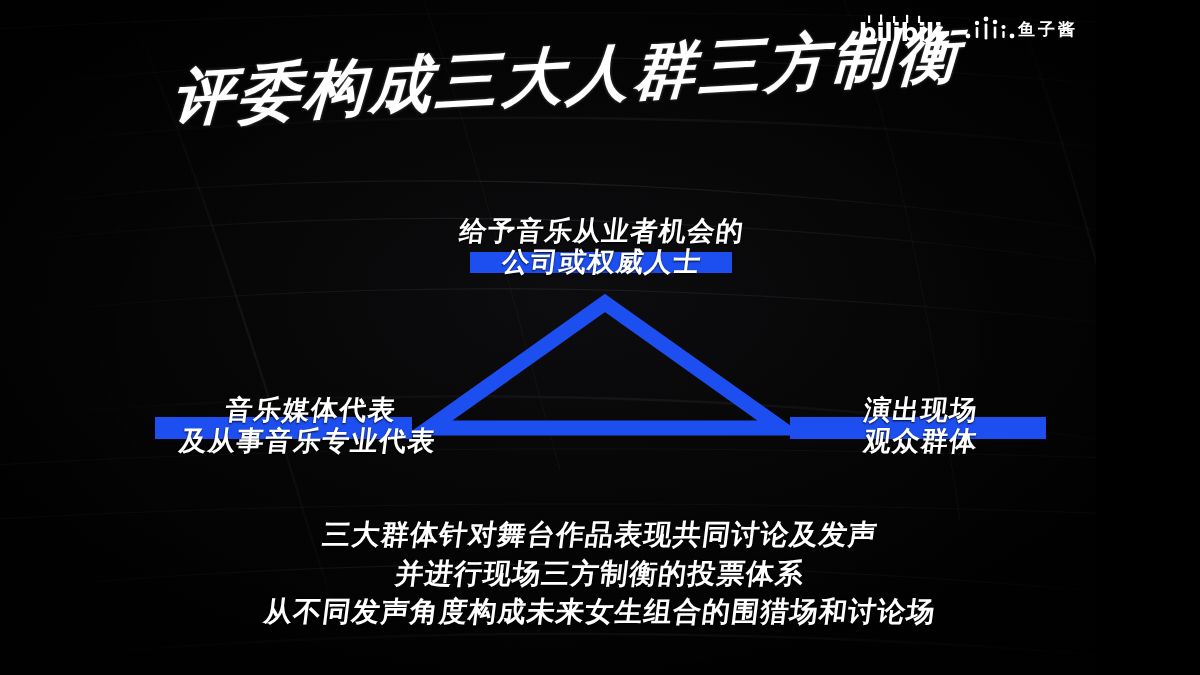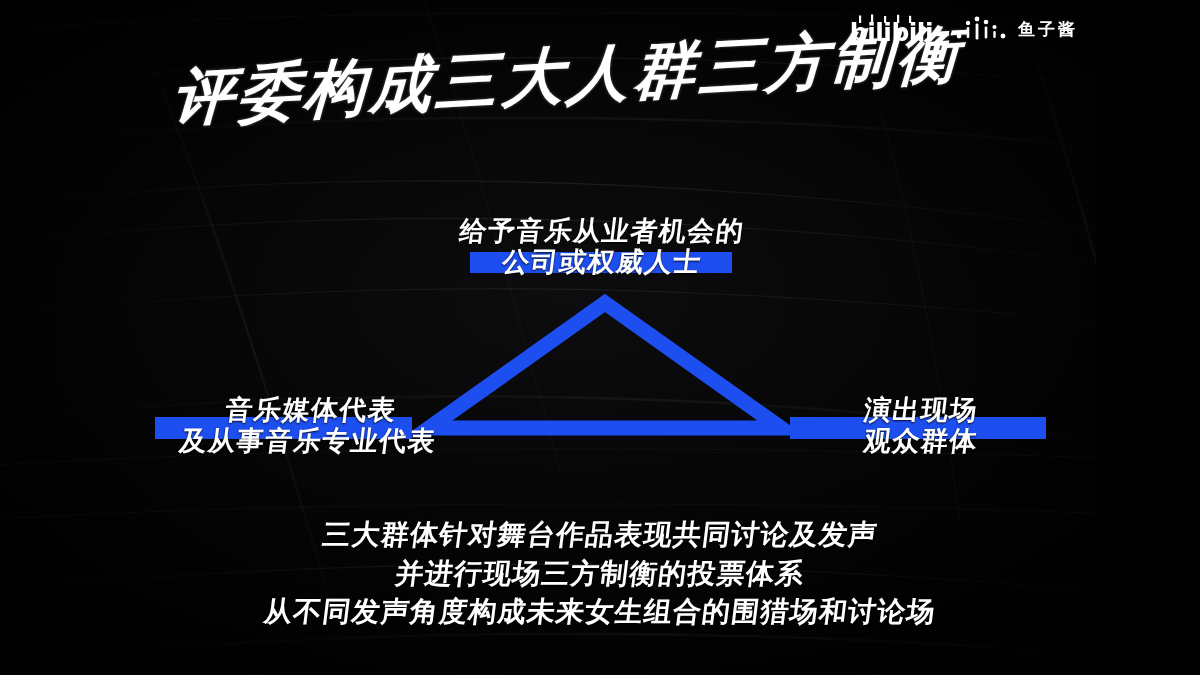--- a/index.html
+++ b/index.html
@@ -63,21 +63,21 @@
   .logo-bili .ears {
     position: absolute;
     top: 0px;
     left: 7px;
     width: 64px;
     height: 9px;
   }
   .logo-caviar {
     display: flex;
     align-items: center;
-    gap: 11px;
+    gap: 2px;
   }
   .caviar-mark { display: block; }
   .caviar-text {
     color: #ffffff;
     font-size: 17px;
     font-weight: 600;
     letter-spacing: 3px;
     line-height: 1;
   }
 

